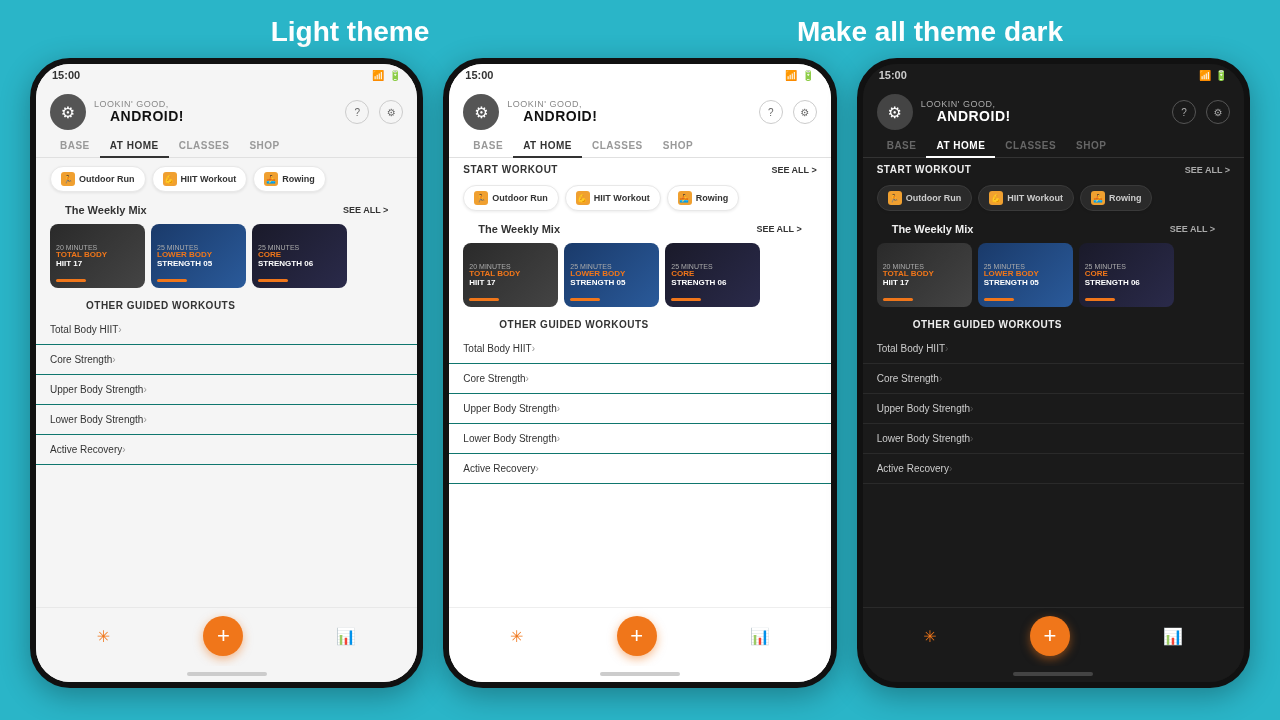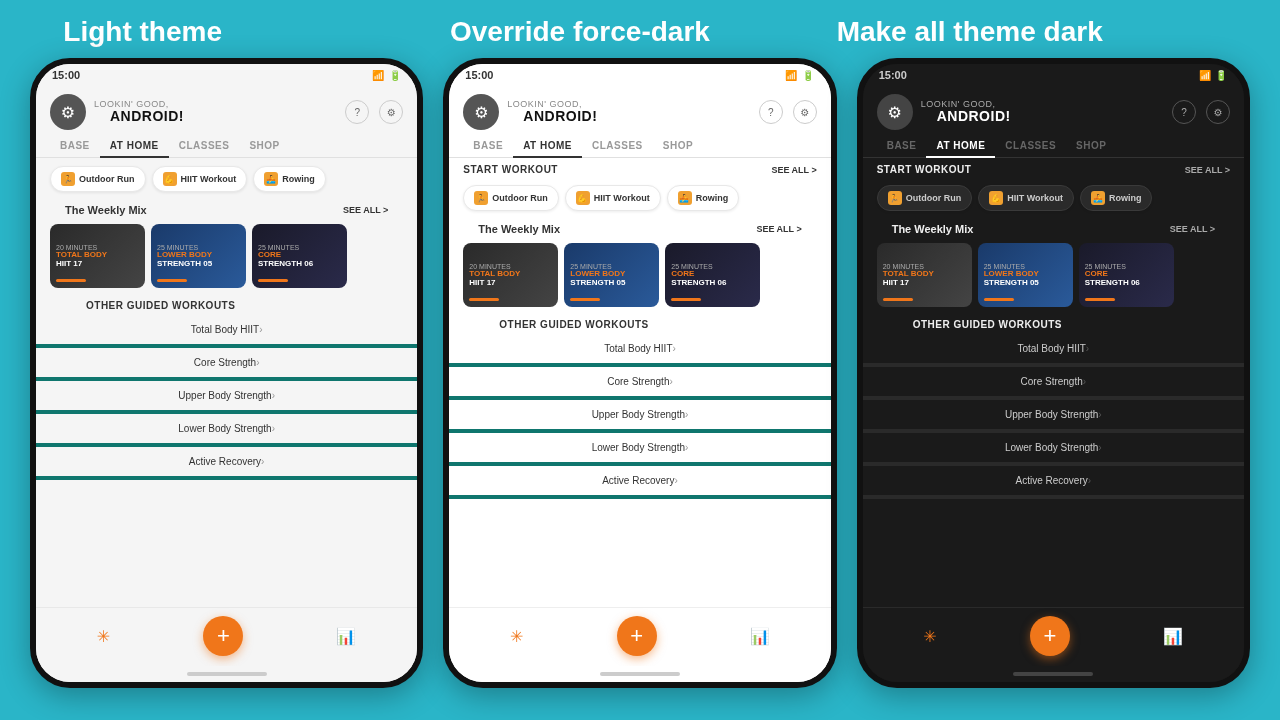--- a/index.html
+++ b/index.html
@@ -18,21 +18,21 @@
       display: flex;
       width: 100%;
       justify-content: space-around;
       padding: 16px 60px 10px;
     }
 
     .theme-title {
       font-size: 28px;
       font-weight: 900;
       color: white;
-      text-align: left;
+      text-align: center;
       width: 380px;
     }
 
     .phones-row {
       display: flex;
       justify-content: space-around;
       width: 100%;
       padding: 0 30px;
       gap: 20px;
     }
@@ -305,24 +305,24 @@
       font-weight: 800;
       color: #333;
       text-transform: uppercase;
       letter-spacing: 0.5px;
       padding-left: 36px;
     }
     .workout-list-title-dark { color: #eee; }
 
     .workout-item {
       display: flex;
-      justify-content: center;
+      justify-content: flex-start;
       align-items: center;
       padding: 9px 14px;
-      border-bottom: 4px solid #0f766e;
+      border-bottom: 1px solid #0f766e;
     }
     .workout-item-dark { border-bottom-color: #2a2a2a; }
 
     .workout-item-name {
       font-size: 10px;
       color: #333;
     }
     .workout-item-name-dark { color: #ccc; }
 
     .chevron {
@@ -376,21 +376,20 @@
       border-radius: 3px;
       background: #ccc;
     }
     .home-bar-dark { background: #444; }
   </style>
 </head>
 <body>
 
 <div class="header-row">
   <div class="theme-title">Light theme</div>
-  <div class="theme-title">Override force-dark</div>
   <div class="theme-title">Make all theme dark</div>
 </div>
 
 <div class="phones-row">
 
   <div class="phone phone-light">
     <div class="status-bar status-bar-light">
       <span class="status-time">15:00</span>
       <div class="status-icons">
         <span>📶</span>

